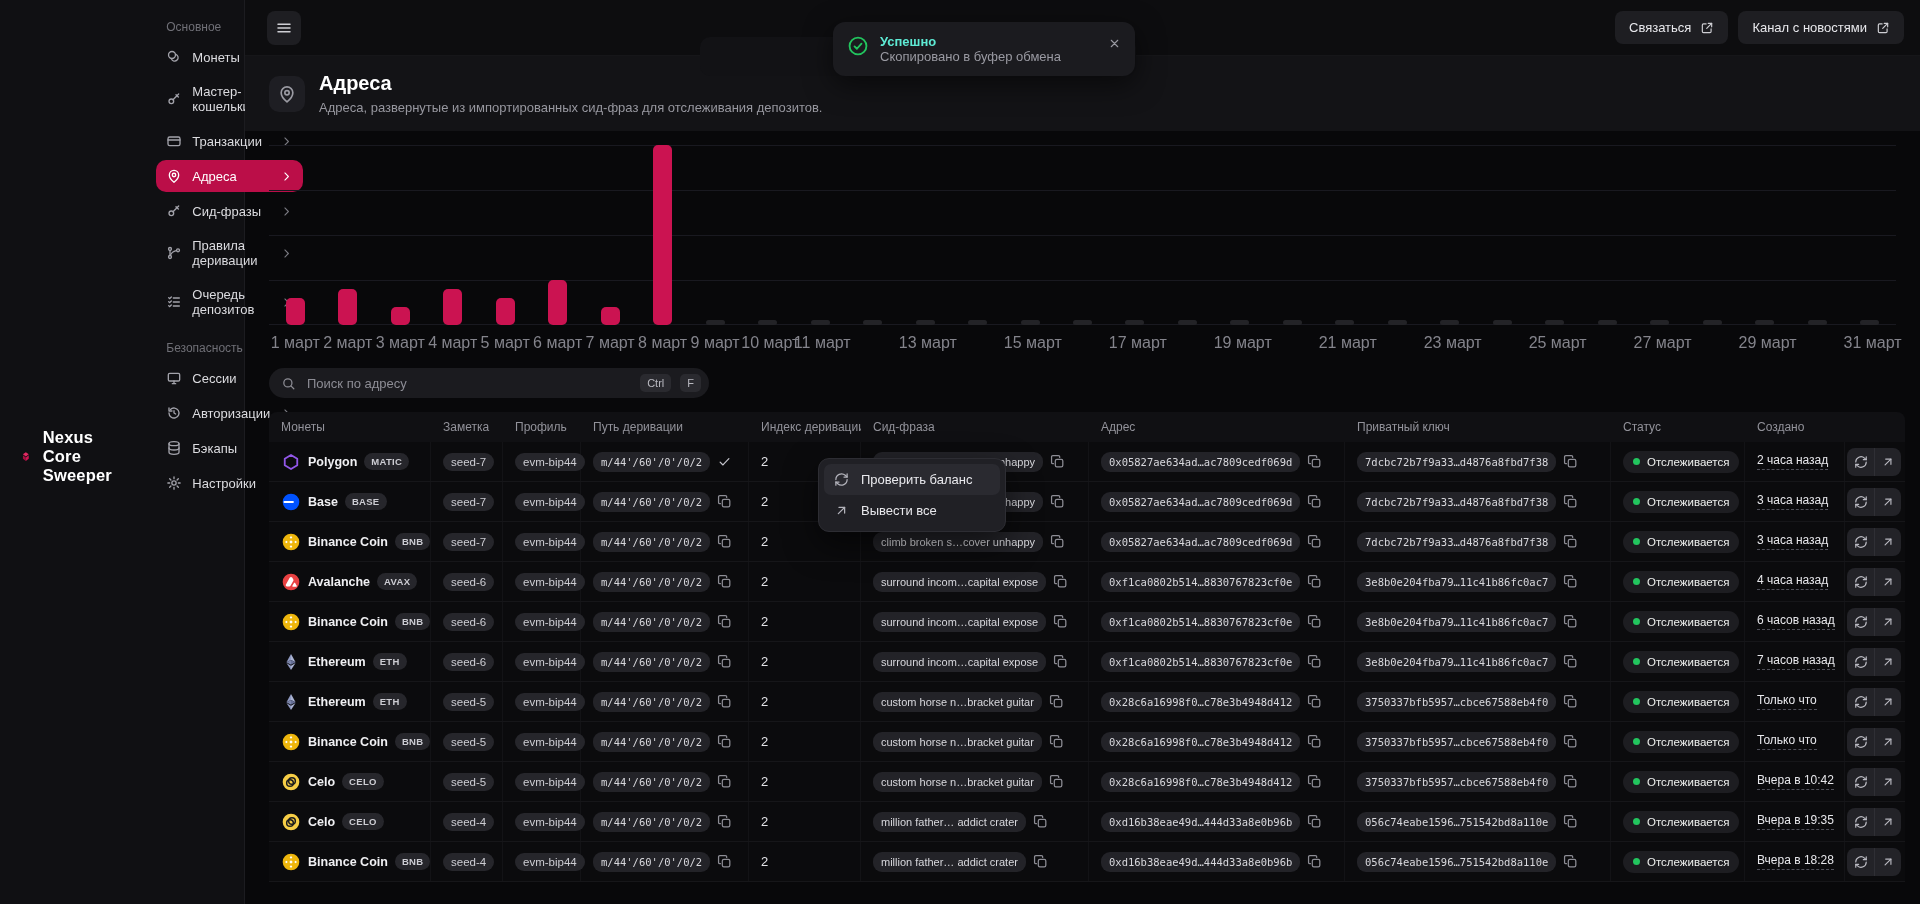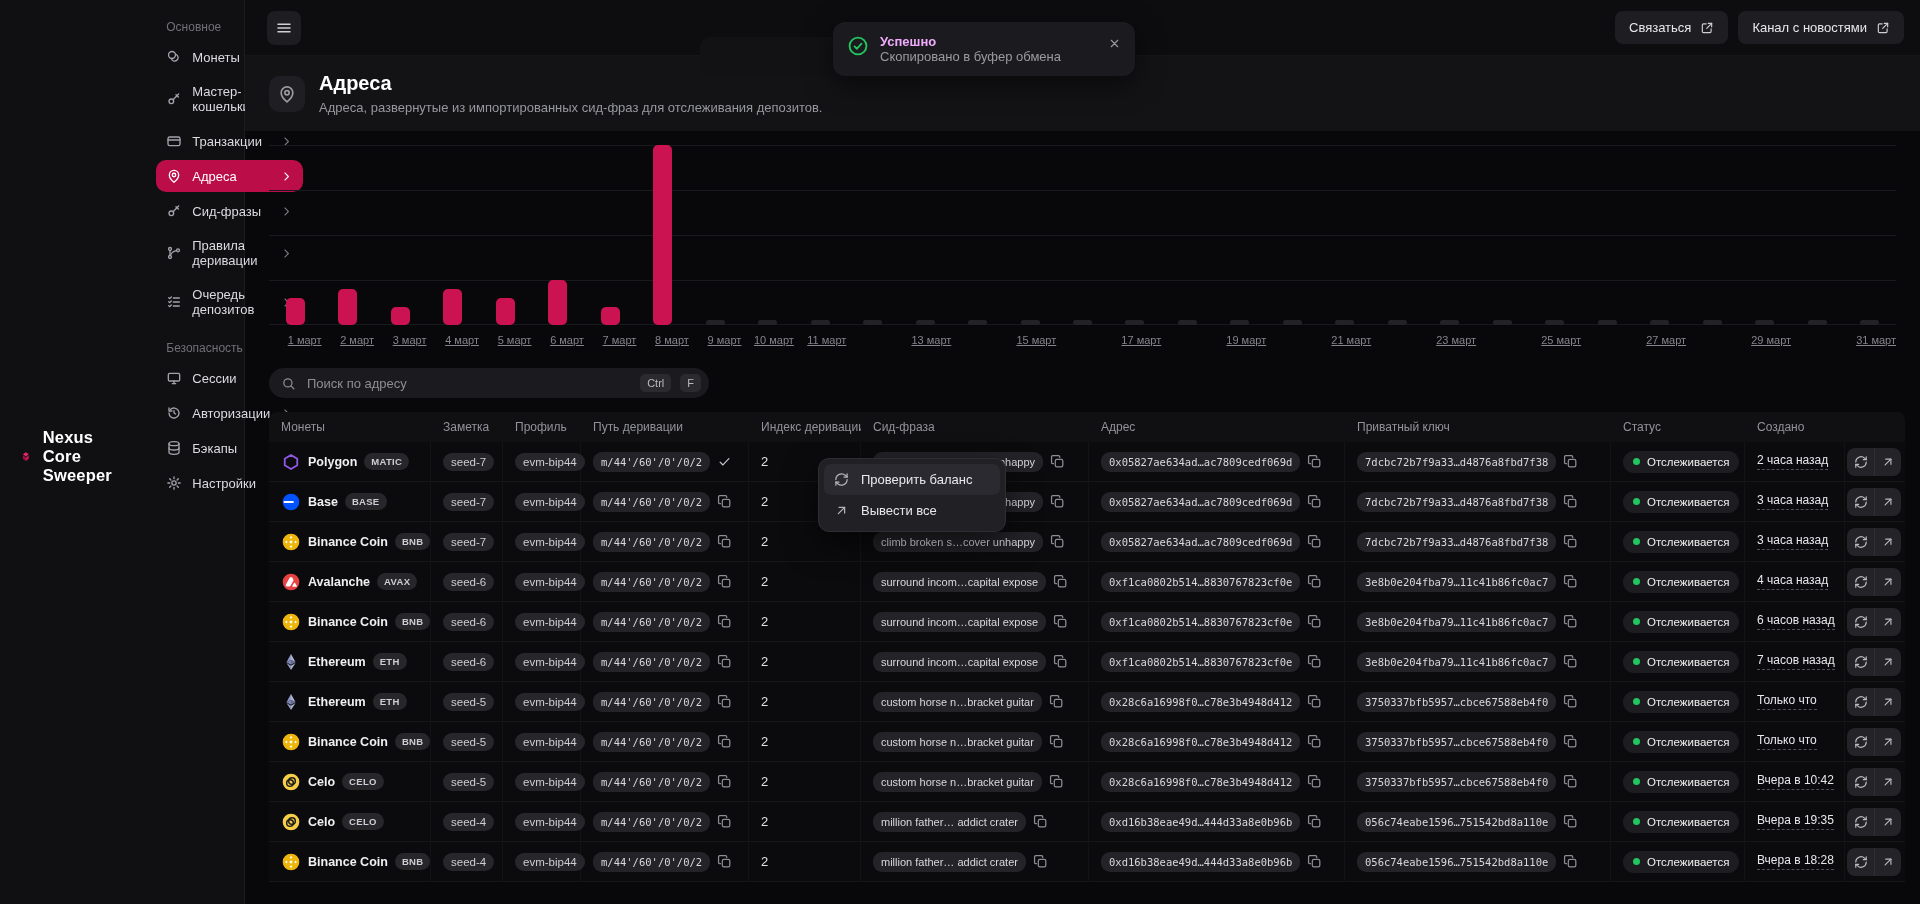--- a/index.html
+++ b/index.html
@@ -47,21 +47,21 @@
 
   
   .chart { padding:14px 24px 0; }
   .plot { position:relative; height:180px; }
   .gridline { position:absolute; left:0; right:0; height:1px; background:#191920; }
   .bars { position:absolute; left:0; right:0; top:0; bottom:0; display:flex; align-items:flex-end; }
   .slot { flex:1; display:flex; justify-content:center; min-width:0; }
   .bar { width:19px; border-radius:5px; background:#cb1351; }
   .bar.zero { height:5px; background:#232327; border-radius:2.5px; }
   .xlabels { display:flex; margin-top:9px; height:16px; }
-  .xlabels .slot { text-align:right; font-size:11px; color:#84848c; white-space:nowrap; display:block; overflow:visible;text-decoration:underline; }
+  .xlabels .slot { text-align:center; font-size:16px; color:#84848c; white-space:nowrap; display:block; overflow:visible; }
 
   
   .searchbar { display:flex; align-items:center; gap:9px; margin:18px 24px 14px; width:440px; height:30px; background:#1b1b1f; border-radius:15px; padding:0 8px 0 12px; }
   .sicon { width:15px; height:15px; color:#8d8d95; flex:none; }
   .searchbar input { flex:1; min-width:0; background:transparent; border:none; outline:none; color:#e6e6ea; font-size:13px; font-family:inherit; }
   .searchbar input::placeholder { color:#8d8d95; }
   .kbd { background:#2a2a2f; border-radius:5px; padding:3px 7px; font-size:11px; color:#b9b9c0; flex:none; }
 
   
   .table { margin:0 15px 0 24px; }
@@ -87,21 +87,21 @@
   .cell.actions { padding:0 0 0 2px; }
   .abtn-group { display:flex; background:#232328; border-radius:8px; overflow:hidden; }
   .abtn { width:27px; height:28px; display:flex; align-items:center; justify-content:center; color:#b9b9c1; cursor:pointer; }
   .abtn svg { width:14px; height:14px; }
   .abtn + .abtn { border-left:1px solid #2f2f35; }
 
   
   .toast-back { position:absolute; left:700px; top:37px; width:436px; height:39px; background:#121215; border-radius:10px; z-index:30; }
   .toast { position:absolute; left:833px; top:22px; width:302px; background:#1b1b1f; border-radius:12px; padding:12px 14px; display:flex; gap:11px; z-index:40; box-shadow:0 8px 28px rgba(0,0,0,.55); }
   .toast-icon { width:22px; height:22px; flex:none; color:#22c55e; margin-top:1px; }
-  .toast-title { font-size:13px; font-weight:700; color:#f0abfc; }
+  .toast-title { font-size:13px; font-weight:700; color:#5eead4; }
   .toast-msg { font-size:13px; color:#9a9aa2; margin-top:0; white-space:nowrap; }
   .toast-close2 { position:absolute; left:1108px; top:37px; width:13px; height:13px; color:#9a9aa2; cursor:pointer; z-index:41; }
 
   
   .ctx-menu { position:absolute; left:818px; top:458px; width:188px; background:#202025; border:1px solid #2d2d33; border-radius:11px; padding:5px; z-index:35; box-shadow:0 12px 32px rgba(0,0,0,.55); }
   .menu-item { display:flex; align-items:center; gap:12px; padding:8px 10px; border-radius:7px; font-size:13px; color:#e9e9ed; cursor:pointer; }
   .menu-item.hl { background:#2a2a30; }
   .micon { width:15px; height:15px; color:#b3b3bb; flex:none; }
 </style>
 </head>

